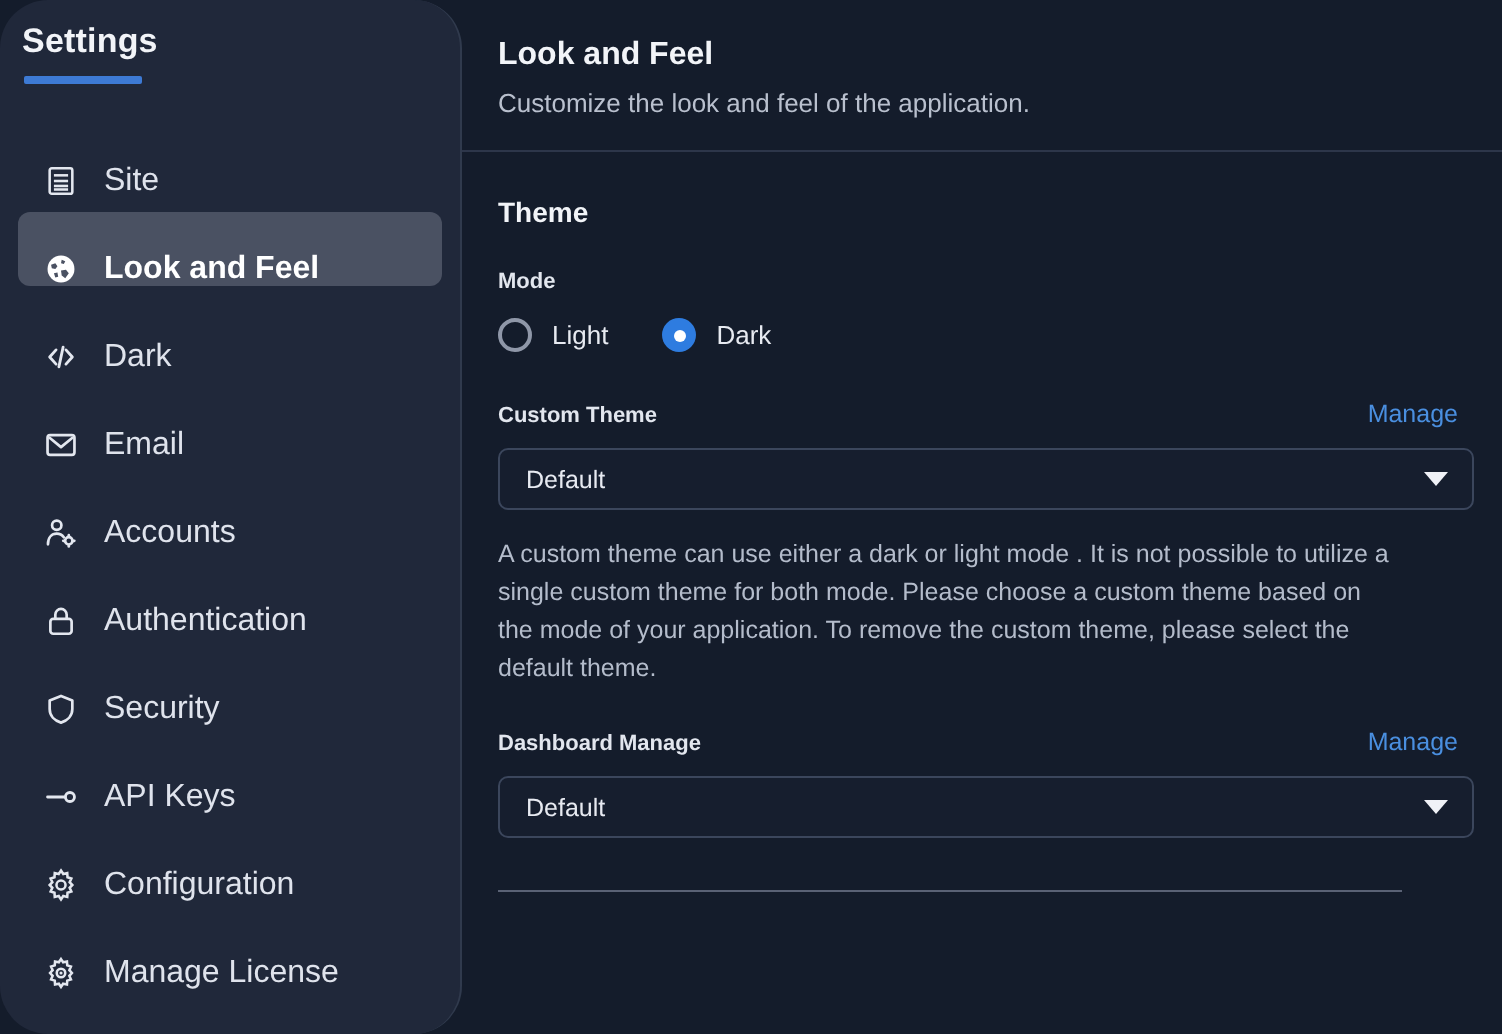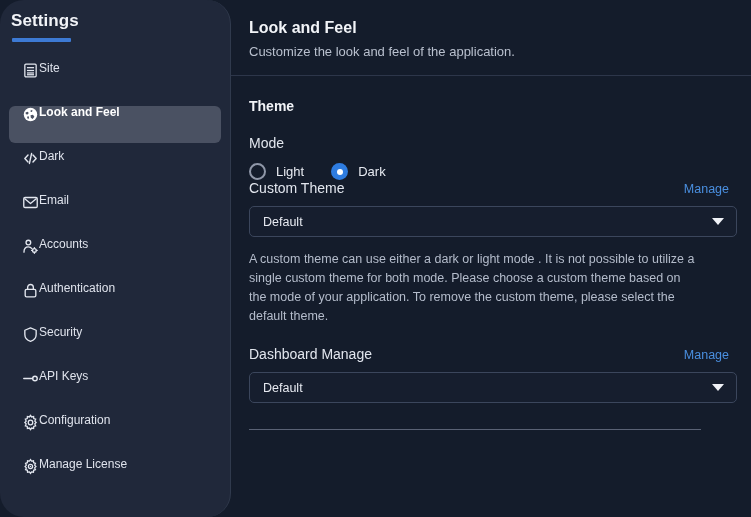--- a/index.html
+++ b/index.html
@@ -51,28 +51,29 @@
     margin-left: 1px;
   }
 
   .nav-list {
     list-style: none;
     padding: 0 9px;
   }
 
   .nav-item {
     display: flex;
-    align-items: flex-start;
+    align-items: flex-end;
+    gap: 13px;
     height: 37px;
     padding: 0 13px;
     border-radius: 6px;
     margin-bottom: 7px;
     cursor: pointer;
     color: #dfe3ec;
-    font-size: 12px;
+    font-size: 16px;
   }
 
   .nav-item.active {
     background: #4a5162;
     font-weight: bold;
     color: #ffffff;
   }
 
   .nav-icon {
     width: 17px;
@@ -119,31 +120,32 @@
   }
 
   .section-title {
     font-size: 14px;
     font-weight: bold;
     color: #f2f4f8;
     margin-bottom: 21px;
   }
 
   .field-label {
-    font-size: 14px;
-    font-weight: normal;
+    font-size: 11px;
+    font-weight: bold;
     color: #e2e6ee;
     margin-bottom: 12px;
   }
 
   
   .radio-row {
     display: flex;
     align-items: center;
     gap: 27px;
+    margin-bottom: 24px;
   }
 
   .radio-opt {
     display: flex;
     align-items: center;
     gap: 10px;
     cursor: pointer;
   }
 
   .radio-circle {

